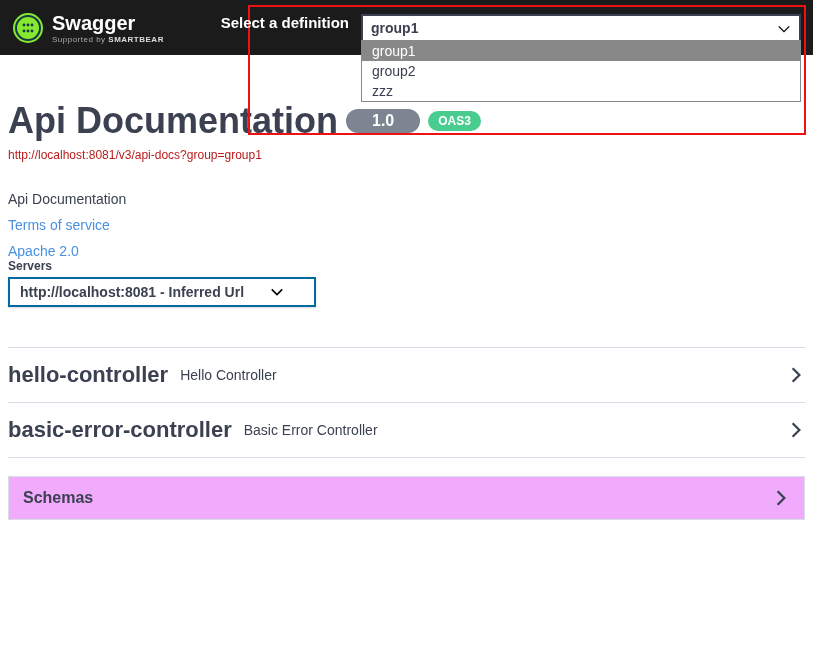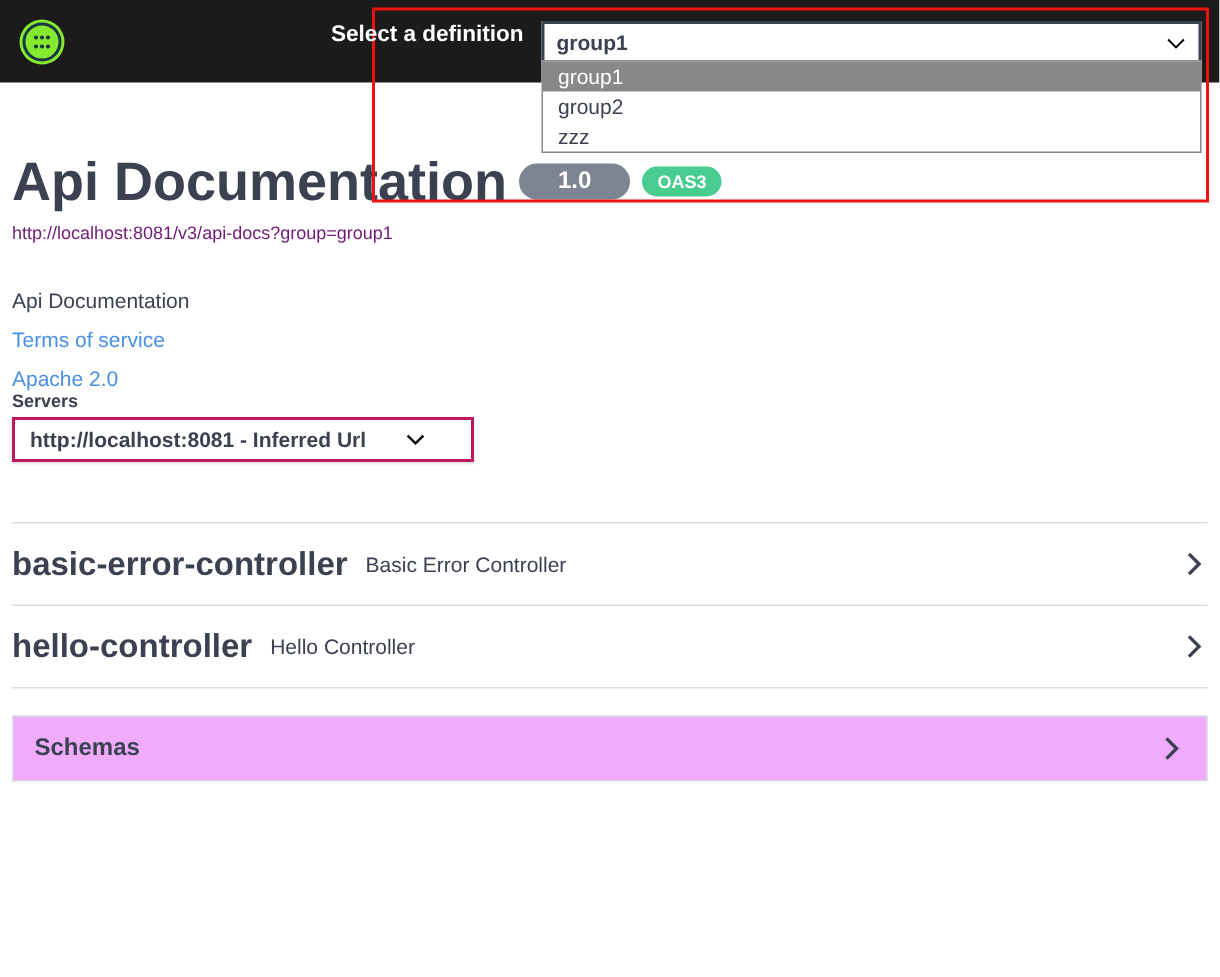--- a/index.html
+++ b/index.html
@@ -15,25 +15,25 @@
   .def-select .chev{position:absolute;right:8px;top:6px}
   .dropdown{position:absolute;top:100%;left:-2px;right:-2px;background:#fff;border:1px solid #888;z-index:20}
   .dropdown .opt{padding:2px 10px;font-weight:400;font-size:14px;cursor:pointer}
   .dropdown .opt.sel{background:#888;color:#fff}
   .highlight-box{position:absolute;top:5px;left:248px;right:7px;height:130px;border:2px solid #e11;pointer-events:none;z-index:5}
   .main{padding:0 8px;max-width:813px}
   .title-row{display:flex;align-items:center;gap:8px;margin-top:45px}
   h1{font-size:36px;font-weight:700;margin:0;color:#3b4151}
   .ver-badge{background:#7d8492;color:#ffffff;border-radius:14px;font-size:16px;padding:3px 26px;font-weight:700}
   .oas-badge{background:#49cc90;color:#fff;border-radius:14px;font-size:12px;padding:3px 10px;font-weight:700}
-  .url{color:#701a75;font-size:12px;margin-top:6px;display:inline-block;text-decoration:none}
+  .url{color:#b91c1c;font-size:12px;margin-top:6px;display:inline-block;text-decoration:none}
   .desc{margin-top:28px;font-size:14px}
   .link{color:#4990e2;font-size:14px;margin-top:10px;display:block;text-decoration:none}
   .servers-label{font-weight:700;font-size:12px;}
-  .server-select{border:2px solid #be185d;background:#fff;font-weight:700;font-size:14px;padding:5px 30px 5px 10px;margin-top:4px;display:inline-flex;align-items:center;gap:26px;cursor:pointer;box-shadow:0 1px 2px rgba(0,0,0,0.15)}
+  .server-select{border:2px solid #0369a1;background:#fff;font-weight:700;font-size:14px;padding:5px 30px 5px 10px;margin-top:4px;display:inline-flex;align-items:center;gap:26px;cursor:pointer;box-shadow:0 1px 2px rgba(0,0,0,0.15)}
   .section-wrap{margin-top:40px;border-top:1px solid #d8dde7;border-bottom:1px solid #d8dde7}
   .tag-row{display:flex;align-items:center;padding:14px 0;border-bottom:1px solid #d8dde7;cursor:pointer}
   .tag-row:last-child{border-bottom:none}
   .tag-name{font-size:22px;font-weight:700;color:#3b4151}
   .tag-desc{font-size:14px;color:#3b4151;margin-left:12px;flex:1}
   .schemas-row{border:1px solid #d8dde7;margin-top:18px;padding:12px 14px;display:flex;align-items:center;cursor:pointer;background:#f0abfc}
   .schemas-title{font-weight:700;font-size:16px;flex:1}
   svg.chev{width:14px;height:14px}
   svg.chev-big{width:18px;height:18px}
 </style>
@@ -47,20 +47,24 @@
     <svg width="32" height="32" viewBox="0 0 32 32">
       <circle cx="16" cy="16" r="15" fill="#85ea2d"></circle>
       <circle cx="16" cy="16" r="12" fill="none" stroke="#173647" stroke-width="2"></circle>
       <circle cx="12" cy="13" r="1.4" fill="#173647"></circle>
         <circle cx="16" cy="13" r="1.4" fill="#173647"></circle>
         <circle cx="20" cy="13" r="1.4" fill="#173647"></circle>
       <circle cx="12" cy="19" r="1.4" fill="#173647"></circle>
         <circle cx="16" cy="19" r="1.4" fill="#173647"></circle>
         <circle cx="20" cy="19" r="1.4" fill="#173647"></circle>
     </svg>
+    <div>
+      <div class="logo-text">Swagger</div>
+      <div class="logo-sub"><span>Supported by </span><b>SMARTBEAR</b></div>
+    </div>
   </div>
   <div class="def-area">
     <span class="def-label">Select a definition</span>
     <div class="def-select">
       <span>group1</span>
       <svg class="chev" viewBox="0 0 16 16">
           <path d="M2 5 l6 6 6-6" fill="none" stroke="#000" stroke-width="1.5"></path>
         </svg>
       <div class="dropdown">
         <div class="opt sel">group1</div>
@@ -85,29 +89,29 @@
   <div class="servers-label">Servers</div>
   <div class="server-select">
     <span>http://localhost:8081 - Inferred Url</span>
     <svg class="chev" viewBox="0 0 16 16">
         <path d="M2 5 l6 6 6-6" fill="none" stroke="#000" stroke-width="1.8"></path>
       </svg>
   </div>
 
   <div class="section-wrap">
     <div class="tag-row">
-      <span class="tag-name">basic-error-controller</span>
-      <span class="tag-desc">Basic Error Controller</span>
+      <span class="tag-name">hello-controller</span>
+      <span class="tag-desc">Hello Controller</span>
       <svg class="chev-big" viewBox="0 0 16 16">
           <path d="M5 2 l6 6 -6 6" fill="none" stroke="#3b4151" stroke-width="2"></path>
         </svg>
     </div>
     <div class="tag-row">
-      <span class="tag-name">hello-controller</span>
-      <span class="tag-desc">Hello Controller</span>
+      <span class="tag-name">basic-error-controller</span>
+      <span class="tag-desc">Basic Error Controller</span>
       <svg class="chev-big" viewBox="0 0 16 16">
           <path d="M5 2 l6 6 -6 6" fill="none" stroke="#3b4151" stroke-width="2"></path>
         </svg>
     </div>
   </div>
 
   <div class="schemas-row">
     <span class="schemas-title">Schemas</span>
     <svg class="chev-big" viewBox="0 0 16 16">
         <path d="M5 2 l6 6 -6 6" fill="none" stroke="#3b4151" stroke-width="2"></path>

